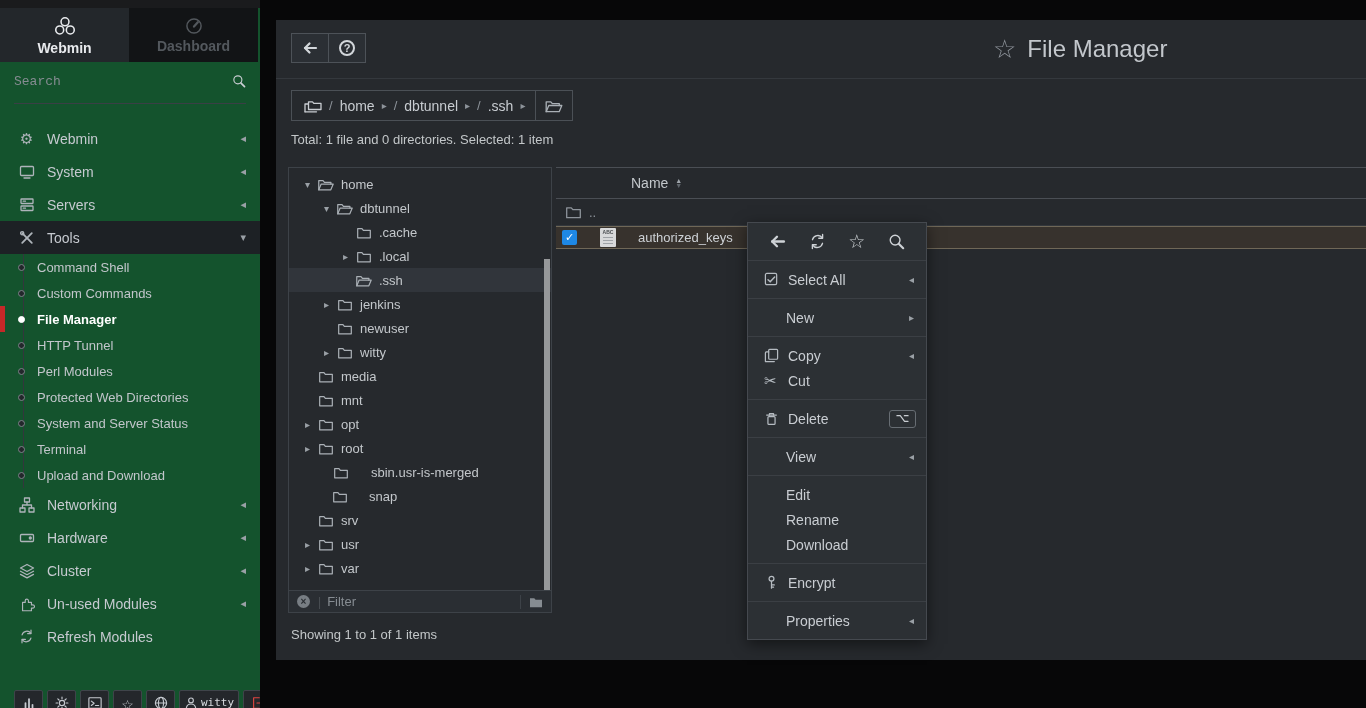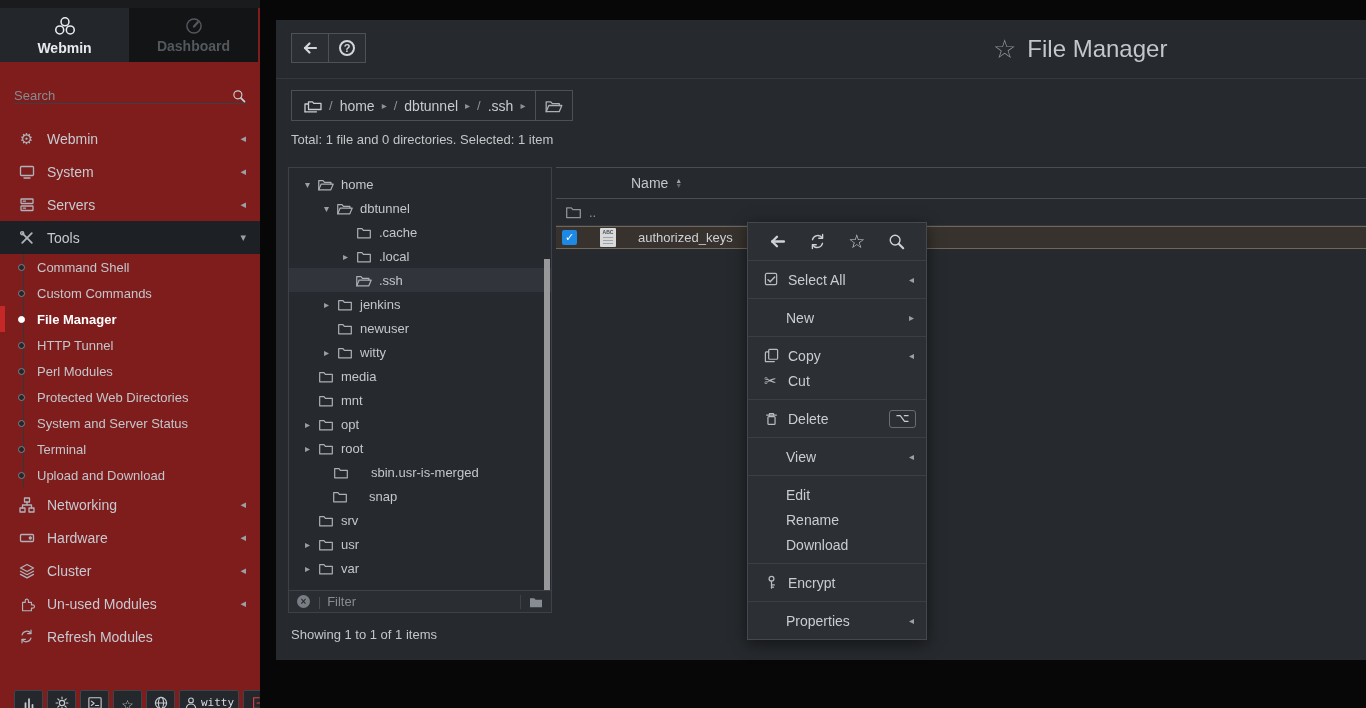--- a/index.html
+++ b/index.html
@@ -3,29 +3,29 @@
 <meta charset="utf-8">
 <style>
   * { box-sizing: border-box; margin: 0; padding: 0; }
   html,body { width:1366px; height:708px; overflow:hidden; background:#070708;
     font-family:"Liberation Sans", sans-serif; }
   body { position:relative; color:#c9cdd2; }
   svg { display:block; }
   .stroke { fill:none; stroke:currentColor; stroke-width:1.3; stroke-linecap:round; stroke-linejoin:round; }
 
   
-  #sidebar { position:absolute; left:0; top:0; width:260px; height:708px; background:#7f1d1d; }
+  #sidebar { position:absolute; left:0; top:0; width:260px; height:708px; background:#14532d; }
   #top-strip { position:absolute; left:0; top:0; width:260px; height:8px; background:#1a1b1d; }
   .tabs { position:absolute; left:0; top:8px; width:260px; height:54px; display:flex; }
   .tab { width:129px; height:54px; display:flex; flex-direction:column; align-items:center; justify-content:center; gap:3px;
          font-size:14px; font-weight:bold; cursor:pointer; }
   .tab.active { background:#23272b; color:#e8eaed; }
   .tab.inactive { background:#121416; color:#53585d; }
   .search-row { position:absolute; left:14px; right:14px; top:74px; height:30px;
-    border-bottom:1px solid #3a3f45; display:flex; align-items:flex-end; }
+    border-bottom:1px solid #3a3f45; display:flex; align-items:flex-start;font-family:Liberation Mono, monospace; }
   .search-row input { flex:1; background:transparent; border:none; outline:none; color:#c9cdd2; font-size:13px; font-family:inherit; }
   .search-row input::placeholder { color:#868c92; }
   #nav { position:absolute; left:0; top:122px; width:260px; }
   .nav-row { height:33px; display:flex; align-items:center; padding:0 14px 0 18px; cursor:pointer;
     color:#c6cad0; font-size:14px; position:relative; }
   .nav-row .nicon { width:17px; margin-right:12px; color:#aeb4ba; display:flex; justify-content:center; }
   .nav-row .arrow { margin-left:auto; color:#9aa0a6; font-size:11px; }
   .nav-row.expanded { background:#1d2125; }
   .sub-list { position:relative; }
   .sub-list::before { content:""; position:absolute; left:23px; top:0; bottom:0; border-left:1px solid #33373c; }

